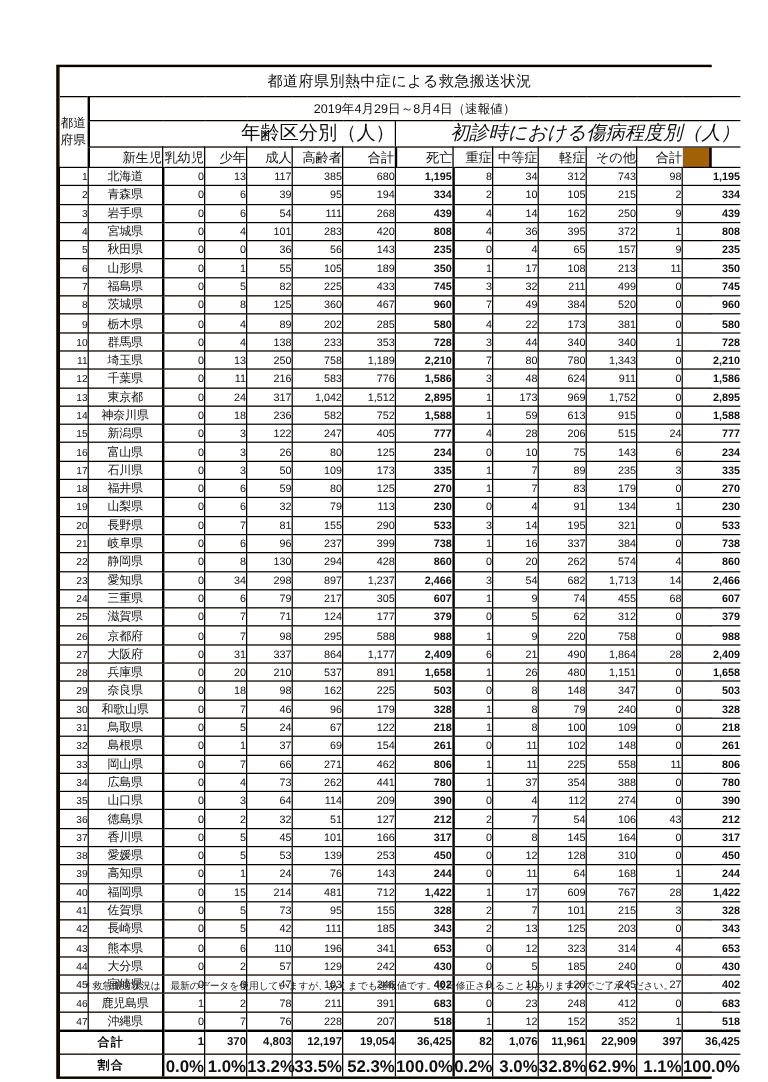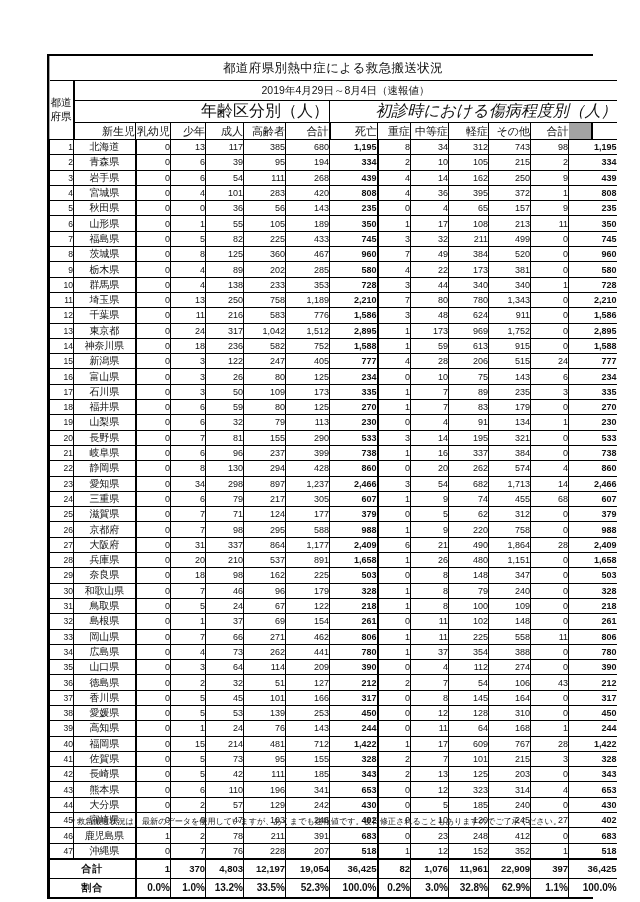--- a/index.html
+++ b/index.html
@@ -24,21 +24,21 @@
   }
 
   
   #table-frame {
     position: absolute;
     left: 47px;
     top: 54px;
     width: 546px;
     border: 2px solid #000;
     box-sizing: border-box;
-    background: #a3a3a3;
+    background: #a16207;
   }
 
   table.grid {
     border-collapse: collapse;
     width: 100%;
     table-layout: fixed;
   }
   table.grid td, table.grid th {
     border: 1px solid #000;
     padding: 0;
@@ -123,21 +123,21 @@
     height: 18px;
     font-weight: bold;
     border-top: 2px solid #000 !important;
   }
   tr.sum-row td.val { font-size: 9.5px; }
   tr.ratio-row td {
     height: 18px;
     font-weight: bold;
     border-bottom: 0 !important;
   }
-  tr.ratio-row td.val { font-size: 10px; }
+  tr.ratio-row td.val { font-size: 14px; }
 
   .label-span {
     font-size: 10px;
     font-weight: bold;
     text-align: center;
     letter-spacing: 1px;
   }
 
   
   #notes {

